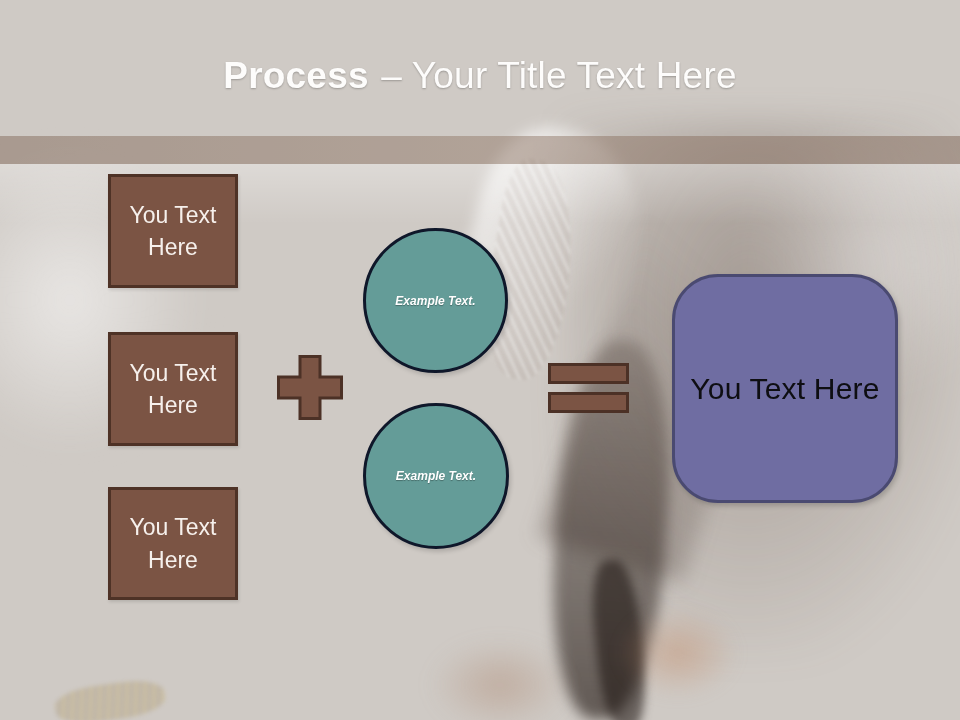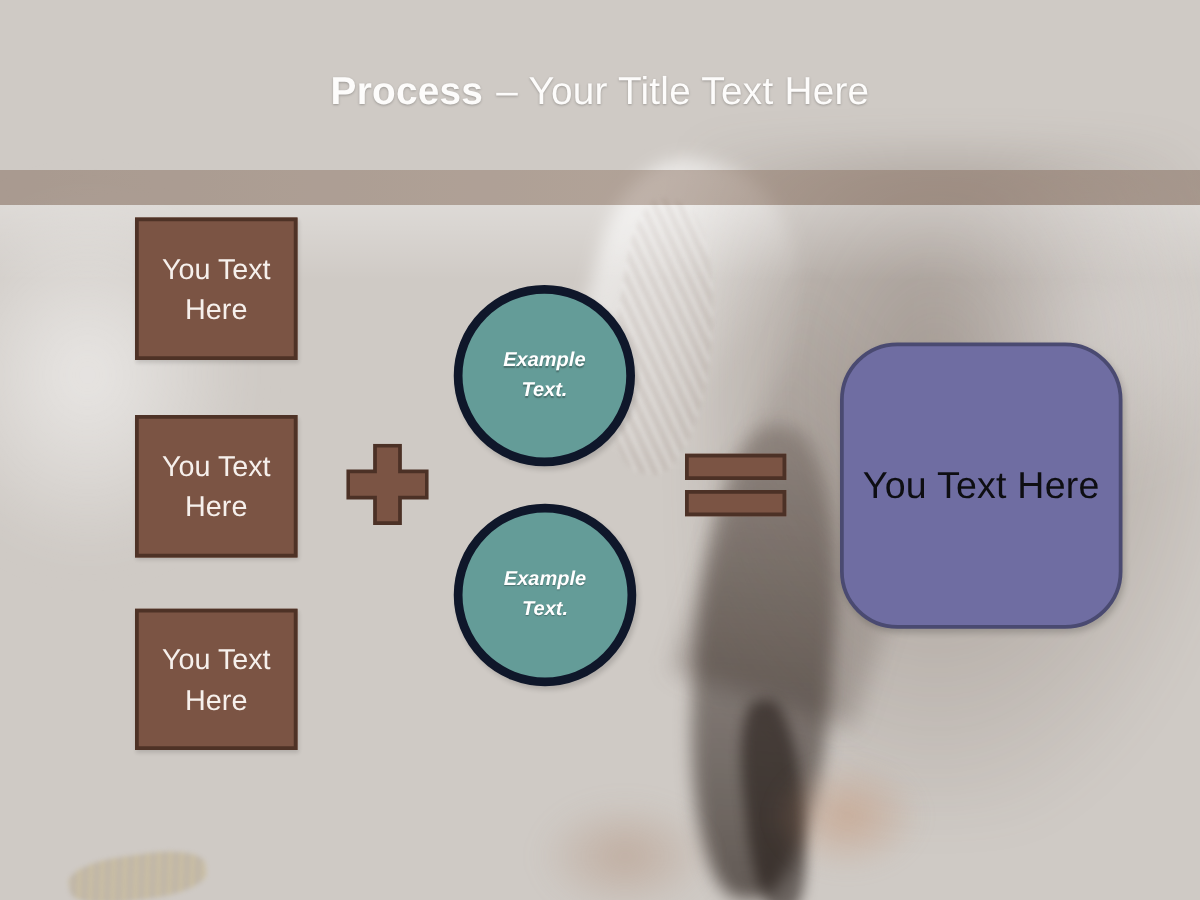--- a/index.html
+++ b/index.html
@@ -47,21 +47,21 @@
     background:repeating-linear-gradient(100deg, rgba(190,160,70,.45) 0 4px, rgba(120,90,40,.3) 4px 9px);
     transform:rotate(-8deg); filter:blur(2px); opacity:.6; border-radius:40%; }
   .ph-shoulder-strip { left:0; top:136px; width:960px; height:28px;
     background:linear-gradient(90deg, rgba(120,100,90,.25), rgba(150,125,110,.18) 50%, rgba(120,100,90,.28)); }
 
   
   .title-band { position:absolute; left:0; top:0; width:960px; height:136px;
     background:linear-gradient(180deg, #4e352a 0%, #64433 0%, #4f362b 2%, #6b4837 45%, #8c5f4a 100%);
   }
   .title-band h1 { position:absolute; left:0; right:0; top:55px;
-    text-align:center; color:#fdfcfb; font-size:31px; font-weight:400;
+    text-align:center; color:#fdfcfb; font-size:37px; font-weight:400;
     letter-spacing:.2px; text-shadow:0 1px 2px rgba(0,0,0,.25); }
   .title-band h1 .emph { font-weight:700; }
   .title-band h1 .rest { margin-left:.34em; }
   
   .under-strip { position:absolute; left:0; top:136px; width:960px; height:28px;
     background:rgba(139,110,94,.34); }
   .under-glow { position:absolute; left:0; top:164px; width:960px; height:60px;
     background:linear-gradient(180deg, rgba(255,255,255,.30), rgba(255,255,255,0)); pointer-events:none; }
 
   
@@ -70,23 +70,23 @@
     display:flex; align-items:center; justify-content:center; text-align:center;
     color:#f6f0ec; font-size:23px; line-height:1.4; padding:6px;
     box-shadow:1px 2px 3px rgba(0,0,0,.12); }
   .step-1 { top:174px; }
   .step-2 { top:332px; }
   .step-3 { top:487px; height:113px; }
 
   .op-plus { position:absolute; left:277px; top:355px; width:66px; height:65px; }
 
   .ex-circle { position:absolute; width:146px; height:146px; border-radius:50%;
-    background:#649c98; border:7px solid #0f172a;
+    background:#649c98; border:3px solid #0f172a;
     display:flex; align-items:center; justify-content:center; text-align:center;
-    color:#fff; font-weight:700; font-style:italic; font-size:16px; line-height:1.5;
+    color:#fff; font-weight:700; font-style:italic; font-size:12px; line-height:1.5;
     text-shadow:0 1px 1px rgba(0,0,0,.3);
     box-shadow:2px 3px 4px rgba(0,0,0,.15); }
   .ex-circle span { display:block; width:92px; }
   .circle-1 { left:363px; top:228px; width:145px; height:145px; }
   .circle-2 { left:363px; top:403px; }
 
   .op-equals { position:absolute; left:548px; top:363px; width:81px; height:50px;
     display:flex; flex-direction:column; justify-content:space-between; }
   .op-equals .bar { width:81px; height:21px; background:#7b5444;
     border:3px solid #4c3126; }

